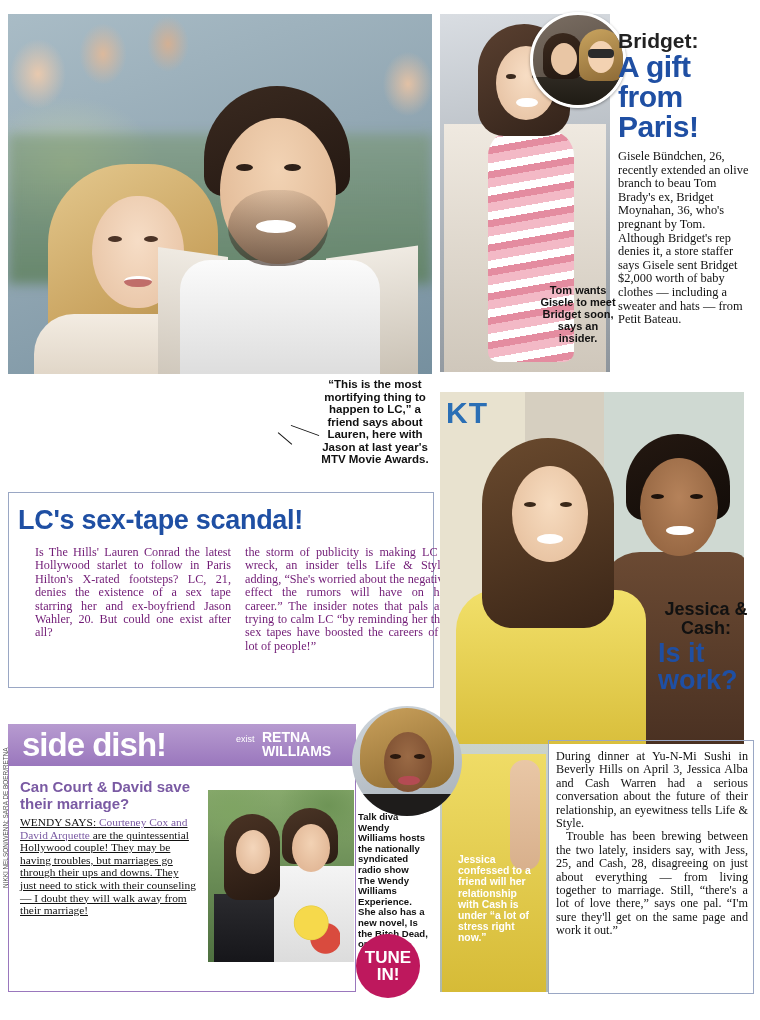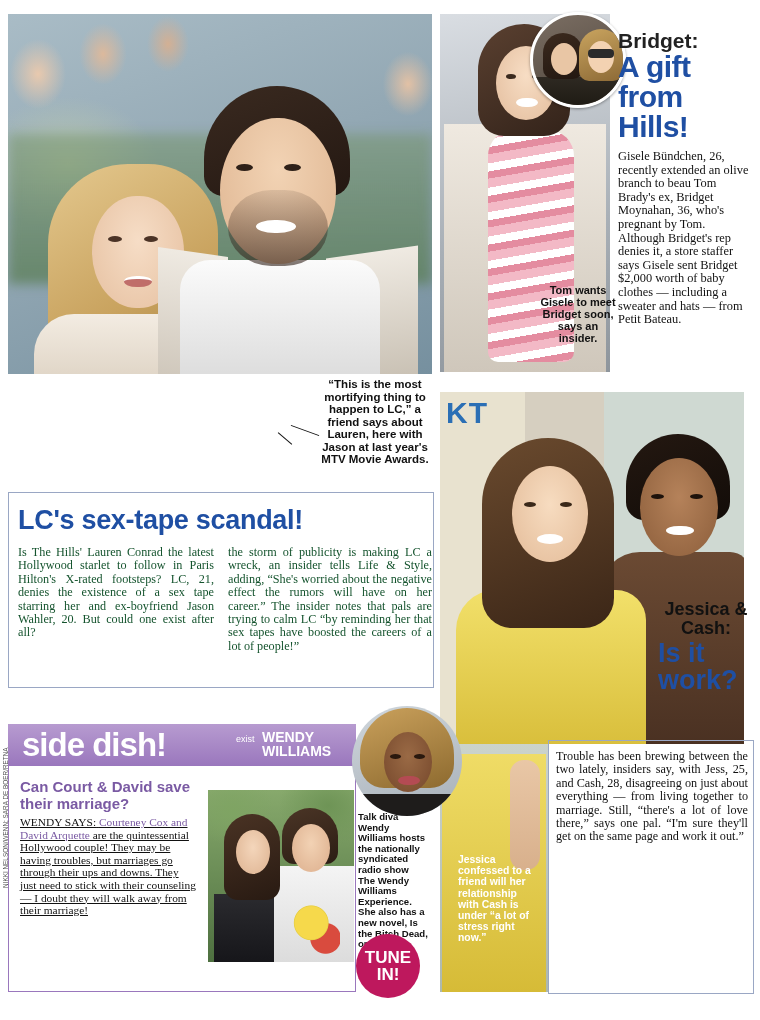--- a/index.html
+++ b/index.html
@@ -328,22 +328,23 @@
     position:absolute; left:316px; top:378px; width:118px;
     font:700 11.5px/12.5px "Liberation Sans", sans-serif; color:#111; text-align:center;
   }
 
   #lc-headline {
     position:absolute; left:18px; top:506px;
     font:700 27px/28px "Liberation Sans", sans-serif; color:#1f4fa3;
     letter-spacing:-0.3px;
   }
   .lc-col {
-    position:absolute; font:400 12.2px/13.4px "Liberation Serif", serif; color:#14532d;
+    position:absolute; font:400 12.2px/13.4px "Liberation Serif", serif; color:#701a75;
     text-align:justify;
+    margin-left:17px;
   }
   #lc-col1 { left:18px; top:546px; width:196px; }
   #lc-col2 { left:228px; top:546px; width:204px; }
   .lc-col p { margin:0 0 0 0; text-indent:0; }
   .lc-col p + p { text-indent:10px; }
 
   
   #sidedish-banner {
     position:absolute; left:8px; top:724px; width:348px; height:42px;
     background:linear-gradient(180deg,#b79bd0,#9a77bd);
@@ -449,21 +450,21 @@
 <div id="tom-gisele-inset">
   <div class="tg-body"></div>
   <div class="tg-h1"></div>
   <div class="tg-f1"></div>
   <div class="tg-h2"></div>
   <div class="tg-f2"></div>
   <div class="tg-glass"></div>
 </div>
 
 <div id="bridget-kicker">Bridget:</div>
-<div id="bridget-head">A gift from Hills!</div>
+<div id="bridget-head">A gift from Paris!</div>
 <div id="bridget-body">Gisele Bündchen, 26, recently extended an olive branch to beau Tom Brady's ex, Bridget Moynahan, 36, who's pregnant by Tom. Although Bridget's rep denies it, a store staffer says Gisele sent Bridget $2,000 worth of baby clothes — including a sweater and hats — from Petit Bateau.</div>
 <div id="tom-caption">Tom wants Gisele to meet Bridget soon, says an insider.</div>
 
 <div id="lc-caption">
   <span>“This is the most mortifying thing to happen to LC,” a friend says about Lauren, here with Jason at last year's MTV Movie Awards.</span>
 </div>
 <div class="callout-line" style="left:290px; top:430px; width:30px; height:1px; transform:rotate(20deg);"></div>
 <div class="callout-line" style="left:276px; top:438px; width:18px; height:1px; transform:rotate(40deg);"></div>
 
 <div class="rule-box" style="left:8px; top:492px; width:426px; height:196px;"></div>
@@ -496,28 +497,29 @@
 <div id="jessica-head">Is it work?</div>
 
 <div class="photo" id="jessica-side-photo">
   <div class="js-dress"></div>
   <div class="js-arm"></div>
 </div>
 <div id="jessica-caption">Jessica confessed to a friend will her relationship with Cash is under “a lot of stress right now.”</div>
 
 <div class="rule-box" style="left:548px; top:740px; width:206px; height:254px;"></div>
 <div id="jessica-body">
+  <p>During dinner at Yu-N-Mi Sushi in Beverly Hills on April 3, Jessica Alba and Cash Warren had a serious conversation about the future of their relationship, an eyewitness tells Life &amp; Style.</p>
   <p>Trouble has been brewing between the two lately, insiders say, with Jess, 25, and Cash, 28, disagreeing on just about everything — from living together to marriage. Still, “there's a lot of love there,” says one pal. “I'm sure they'll get on the same page and work it out.”</p>
 </div>
 
 <div class="rule-box" style="left:8px; top:724px; width:348px; height:268px; border-color:#9a77bd;"></div>
 <div id="sidedish-banner"></div>
 <div id="sidedish-title">side dish!</div>
 <div id="sidedish-with">exist</div>
-<div id="sidedish-host">WENDY WILLIAMS</div>
+<div id="sidedish-host">RETNA WILLIAMS</div>
 
 <div id="court-head">Can Court &amp; David save their marriage?</div>
 <div id="court-body">
   <span>WENDY SAYS:</span>
   <span class="hl-purple">Courteney Cox and David Arquette</span><span> are the quintessential Hollywood couple! They may be having troubles, but marriages go through their ups and downs. They just need to stick with their counseling — I doubt they will walk away from their marriage!</span>
 </div>
 
 <div class="photo" id="courtdavid-photo">
   <div class="cd-trees"></div>
   <div class="cd-w-top"></div>

